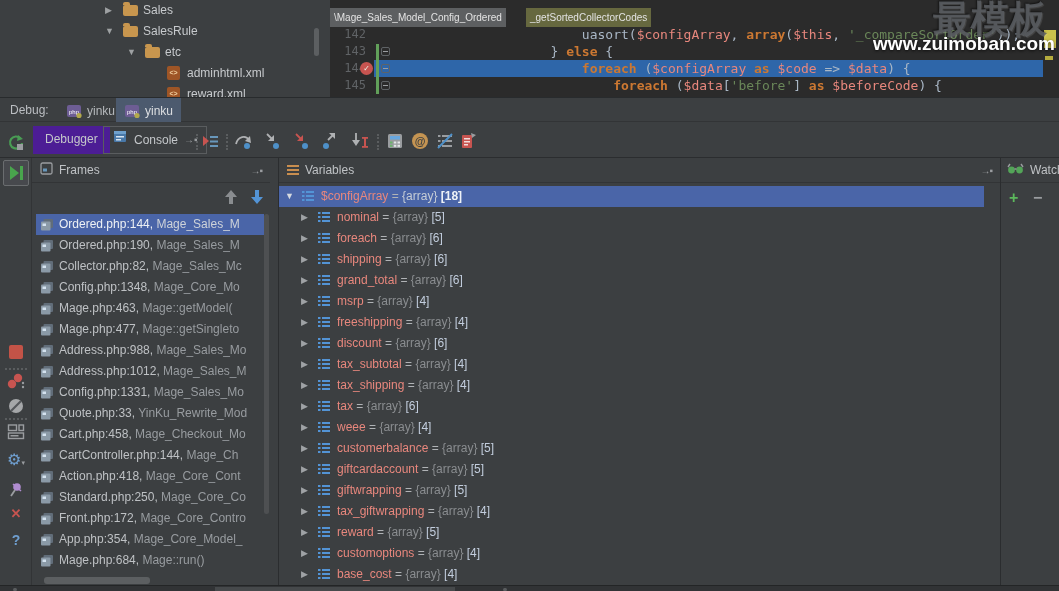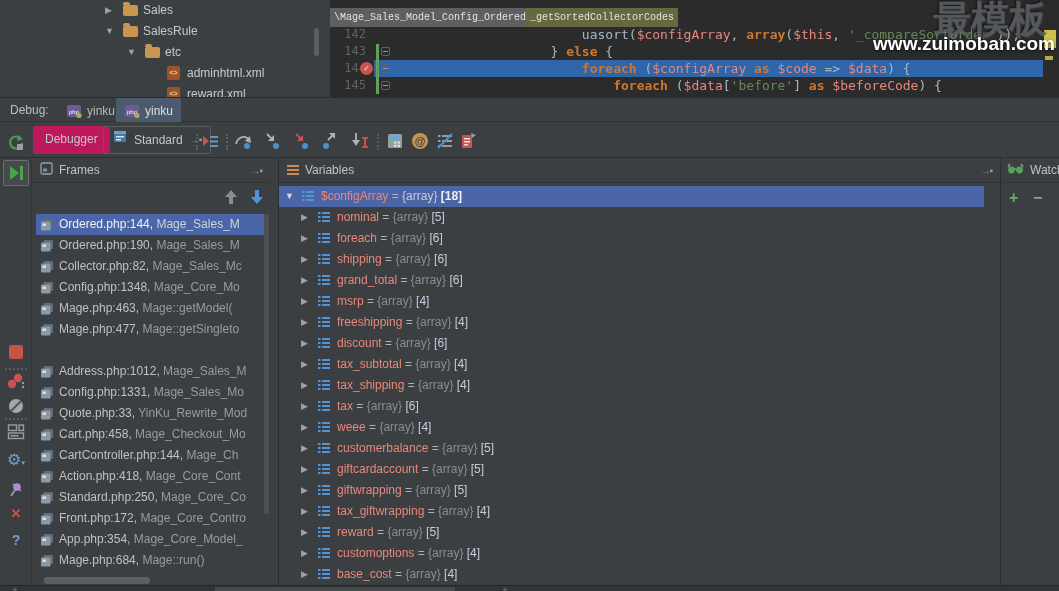--- a/index.html
+++ b/index.html
@@ -28,21 +28,21 @@
   .bp{position:absolute;left:30px;top:2px;width:13px;height:13px;border-radius:50%;background:#c75450;
       color:#e9f5e9;font-size:9px;line-height:13px;text-align:center;font-weight:bold;}
   .fold-box{position:absolute;left:51px;top:4px;width:9px;height:9px;border:1px solid #5f6366;border-radius:2px;}
   .fold-box::after{content:"";position:absolute;left:1px;top:3px;width:5px;height:1px;background:#9a9da0;}
   .ctext{position:absolute;left:64px;white-space:pre;font-size:13px;color:#a9b7c6;}
   .tok-kw{color:#cc7832;font-weight:bold;}
   .tok-var{color:#e8877d;}
   .tok-str{color:#6a8759;}
   .tok-plain{color:#a9b7c6;}
   .chip{position:absolute;top:8px;height:19px;line-height:19px;padding:0 4px;font-size:10px;
-        font-family:Liberation Mono, monospace;color:#e3e3e3;z-index:4;}
+        font-family:Liberation Sans, sans-serif;color:#e3e3e3;z-index:4;}
   .chip-class{left:0;background:#5d5f61;}
   .chip-method{left:196px;background:#66683f;}
   .stripe-mark1{position:absolute;right:3px;top:30px;width:12px;height:18px;background:#cbc24c;}
   .stripe-mark2{position:absolute;right:6px;top:56px;width:8px;height:4px;background:#b5ac3e;}
 
   
   .watermark-cjk{position:absolute;right:12px;top:-6px;z-index:9;font-size:38px;font-weight:bold;
      color:rgba(90,94,99,0.85);text-shadow:1px 1px 1px rgba(255,255,255,0.14),-1px -1px 2px rgba(0,0,0,0.55);}
   .watermark-url{position:absolute;right:4px;top:33px;z-index:9;font-size:19px;font-weight:bold;color:#ffffff;
      text-shadow:0 1px 3px rgba(0,0,0,0.7);}
@@ -52,21 +52,21 @@
              border-top:1px solid #282b2d;border-bottom:1px solid #323436;}
   .debug-label{position:absolute;left:10px;top:0;line-height:25px;color:#bbbec2;}
   .run-tab{position:absolute;top:0;height:25px;display:flex;align-items:center;gap:5px;padding:0 8px;color:#b5b8bb;}
   .run-tab.selected{background:#4c5a6e;color:#dcdee1;}
   .php-ic{width:16px;height:16px;position:relative;flex:0 0 16px;}
 
   
   .toolbar{position:absolute;left:0;top:122px;width:1059px;height:36px;background:#3c3f41;border-bottom:1px solid #2b2d2f;}
   .tb-btn{position:absolute;top:9px;width:20px;height:20px;}
   .mode-tab{position:absolute;top:4px;height:28px;line-height:26px;padding:0 12px;color:#c4c7ca;}
-  .mode-tab.active{background:#be185d;}
+  .mode-tab.active{background:#4c1d95;}
   .mode-tab.outlined{border:1px solid #5a5d5f;display:flex;align-items:center;gap:6px;padding:0 8px;}
   .tb-sep{position:absolute;top:12px;width:1px;height:16px;border-left:2px dotted #5a5d5f;}
   .console-arrow{font-size:10px;color:#9a9da0;}
 
   
   .left-toolbar{position:absolute;left:0;top:158px;width:32px;height:427px;background:#3c3f41;border-right:1px solid #323436;}
   .lt-item{position:absolute;left:0;width:32px;text-align:center;}
   .lt-sep{position:absolute;left:5px;width:22px;border-top:2px dotted #5a5d5f;}
   .resume-box{position:absolute;left:3px;top:2px;width:26px;height:26px;background:#47494d;border:1px solid #6a6d6f;border-radius:2px;}
   .stop-sq{display:inline-block;width:14px;height:14px;background:#c35347;border-radius:2px;}
@@ -220,21 +220,21 @@
     <div class="mode-tab active" style="left:33px;">
       <span>Debugger</span>
     </div>
     <div class="mode-tab outlined" style="left:103px;">
       <span><svg width="16" height="16" viewBox="0 0 16 16">
             <rect x="2" y="3" width="12" height="11" rx="1" fill="#4878a8"></rect>
             <rect x="2" y="3" width="12" height="3" fill="#6ea0cc"></rect>
             <rect x="4" y="8" width="8" height="1.5" fill="#d7e4f0"></rect>
             <rect x="4" y="11" width="5" height="1.5" fill="#d7e4f0"></rect>
           </svg></span>
-      <span>Standard</span>
+      <span>Console</span>
       <span class="console-arrow">→▪</span>
     </div>
     <div class="tb-sep" style="left:196px;"></div>
     <div class="tb-btn" style="left:200px;">
       <svg width="20" height="20" viewBox="0 0 20 20">
           <polygon points="3,5 9,10 3,15" fill="#c75450"></polygon>
           <rect x="10" y="5" width="8" height="2" fill="#6897bb"></rect>
           <rect x="10" y="9.5" width="8" height="2" fill="#6897bb"></rect>
           <rect x="10" y="14" width="8" height="2" fill="#6897bb"></rect>
         </svg>
@@ -438,20 +438,30 @@
         </div>
         <div class="fr-row" style="top: 107px;">
           <span style="display:inline-flex;">
             <svg width="14" height="14" viewBox="0 0 14 14">
               <rect x="3.5" y="1" width="9.5" height="9" rx="1" fill="#616d79"></rect>
               <rect x="1" y="3.5" width="9.5" height="9" rx="1" fill="#8b9aa7"></rect>
               <rect x="2.5" y="5.5" width="3.5" height="2.5" fill="#d4e2ef"></rect>
             </svg>
           </span>
           <span style="white-space:nowrap;"><span class="fr-file">Mage.php:477,</span> <span class="fr-method">Mage::getSingleto</span></span>
+        </div>
+        <div class="fr-row" style="top: 128px;">
+          <span style="display:inline-flex;">
+            <svg width="14" height="14" viewBox="0 0 14 14">
+              <rect x="3.5" y="1" width="9.5" height="9" rx="1" fill="#616d79"></rect>
+              <rect x="1" y="3.5" width="9.5" height="9" rx="1" fill="#8b9aa7"></rect>
+              <rect x="2.5" y="5.5" width="3.5" height="2.5" fill="#d4e2ef"></rect>
+            </svg>
+          </span>
+          <span style="white-space:nowrap;"><span class="fr-file">Address.php:988,</span> <span class="fr-method">Mage_Sales_Mo</span></span>
         </div>
         <div class="fr-row" style="top: 149px;">
           <span style="display:inline-flex;">
             <svg width="14" height="14" viewBox="0 0 14 14">
               <rect x="3.5" y="1" width="9.5" height="9" rx="1" fill="#616d79"></rect>
               <rect x="1" y="3.5" width="9.5" height="9" rx="1" fill="#8b9aa7"></rect>
               <rect x="2.5" y="5.5" width="3.5" height="2.5" fill="#d4e2ef"></rect>
             </svg>
           </span>
           <span style="white-space:nowrap;"><span class="fr-file">Address.php:1012,</span> <span class="fr-method">Mage_Sales_M</span></span>

